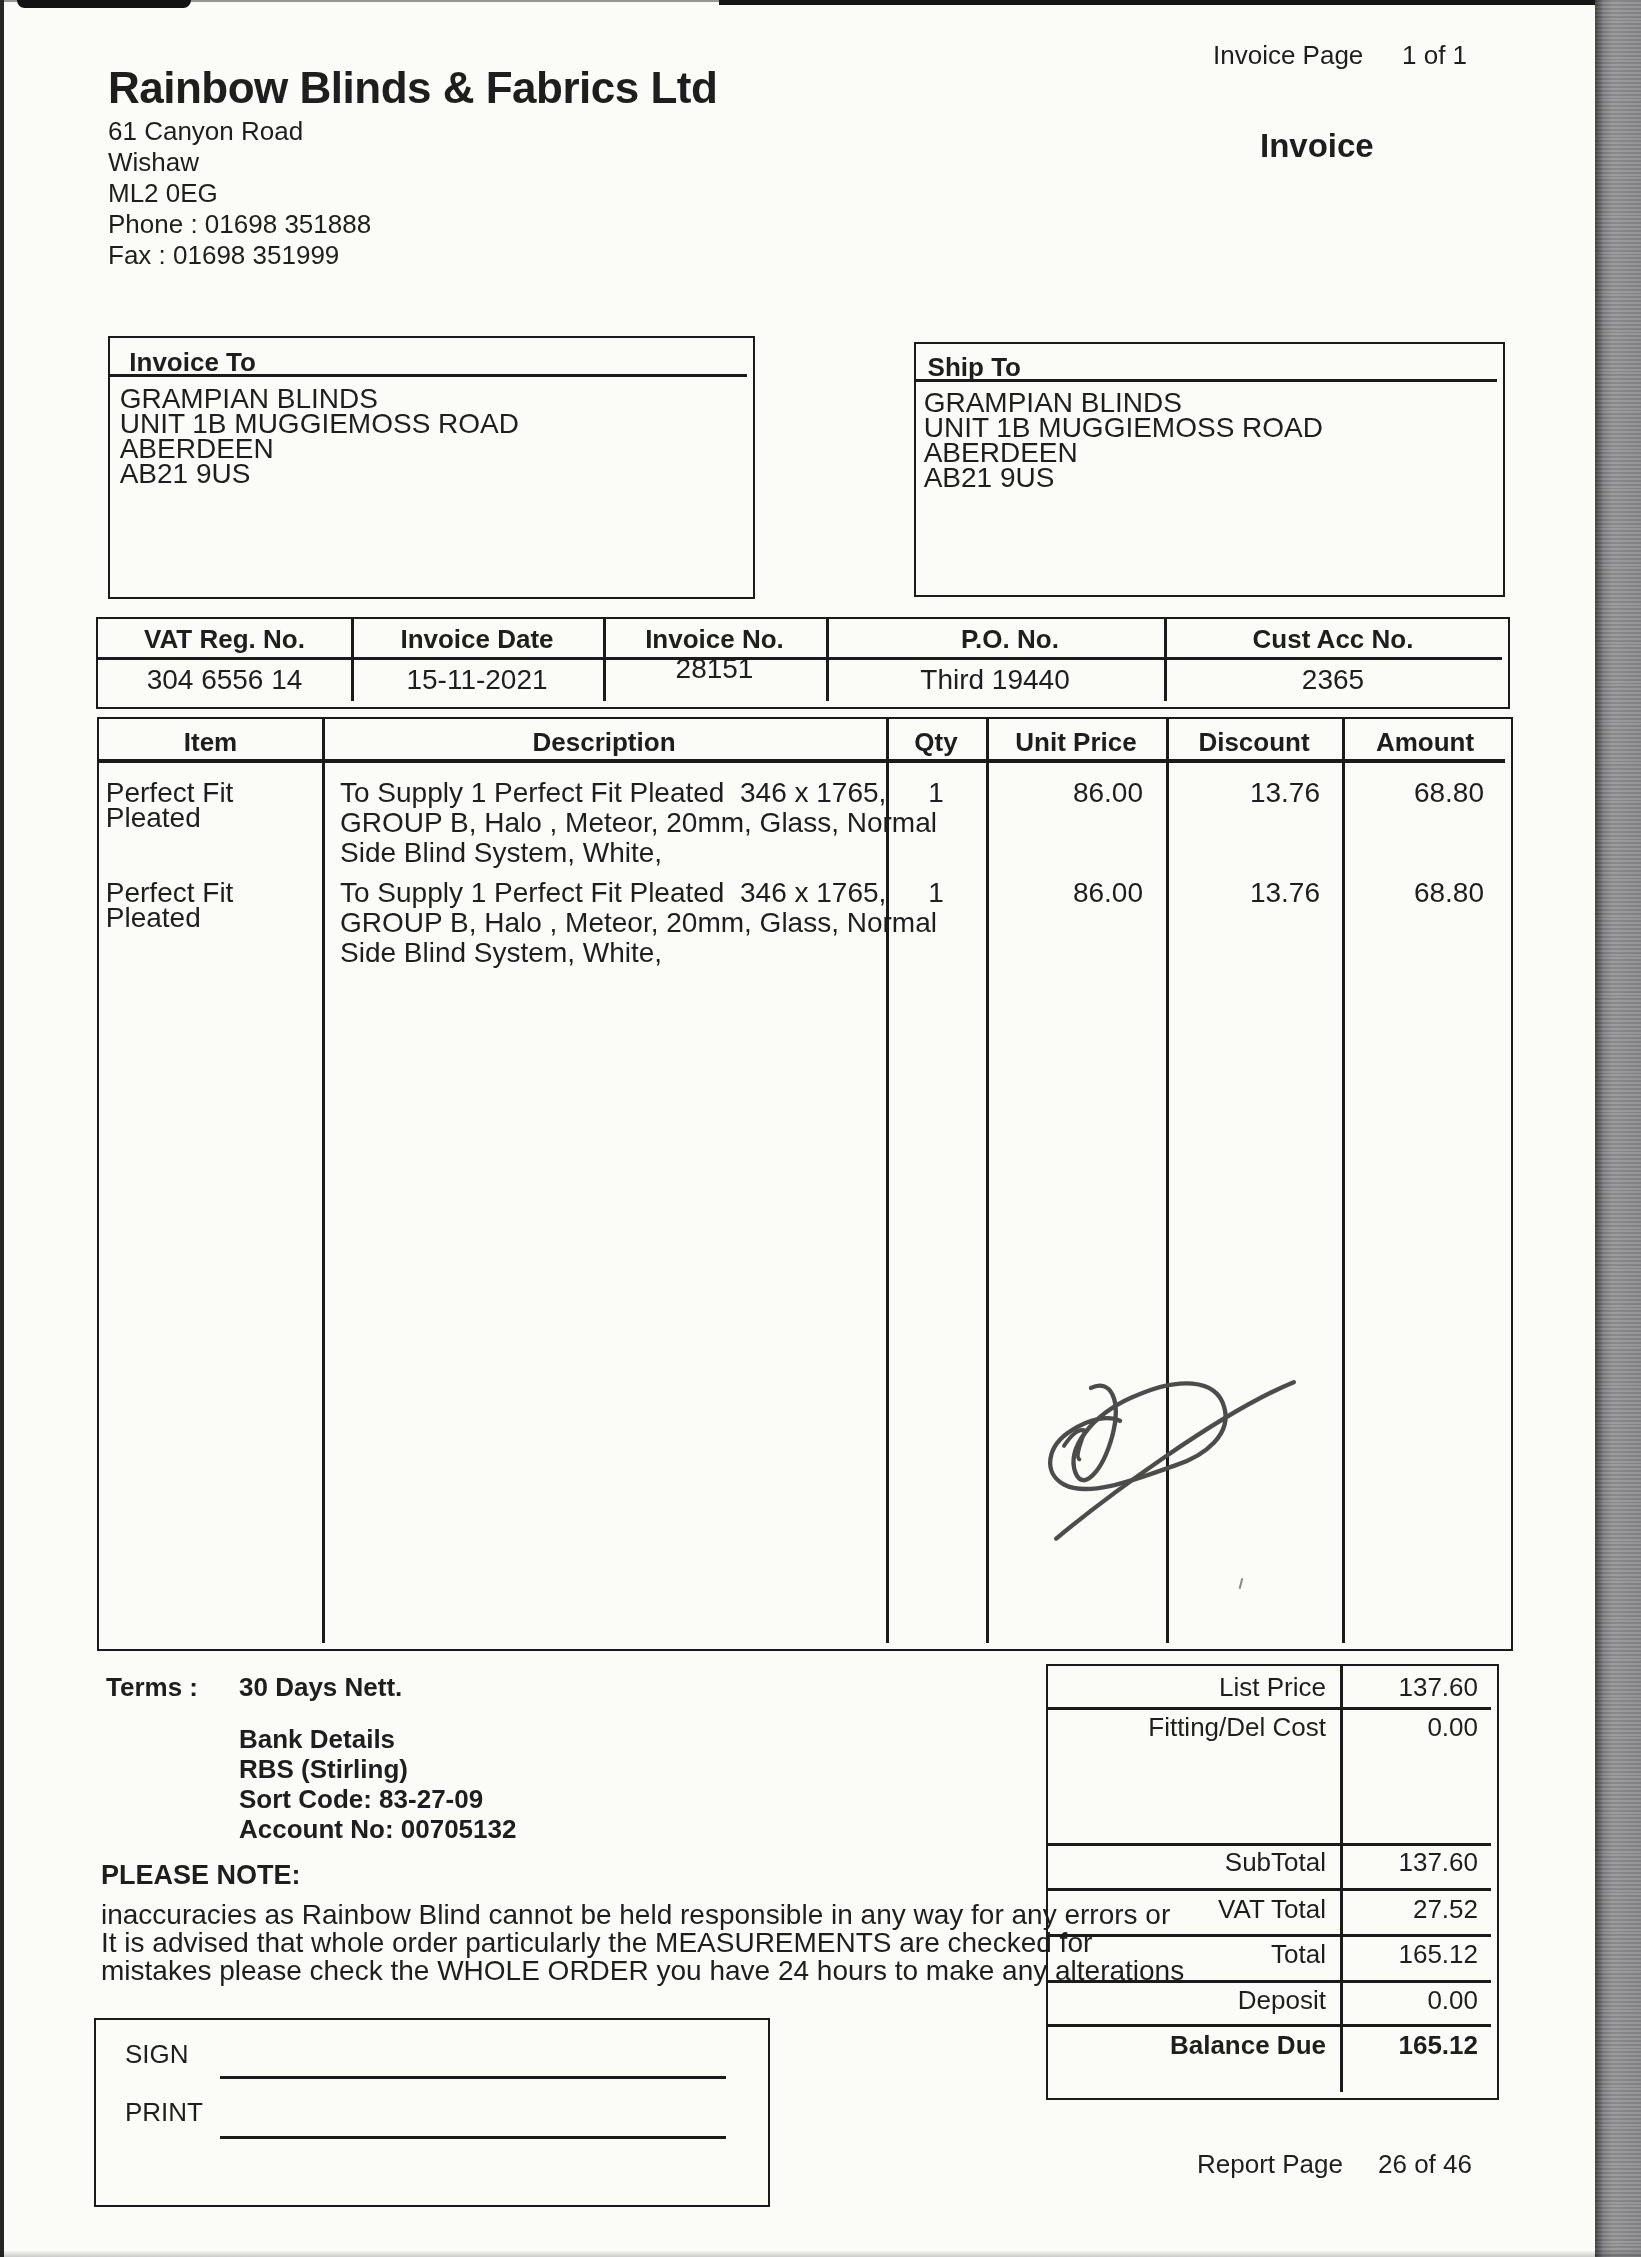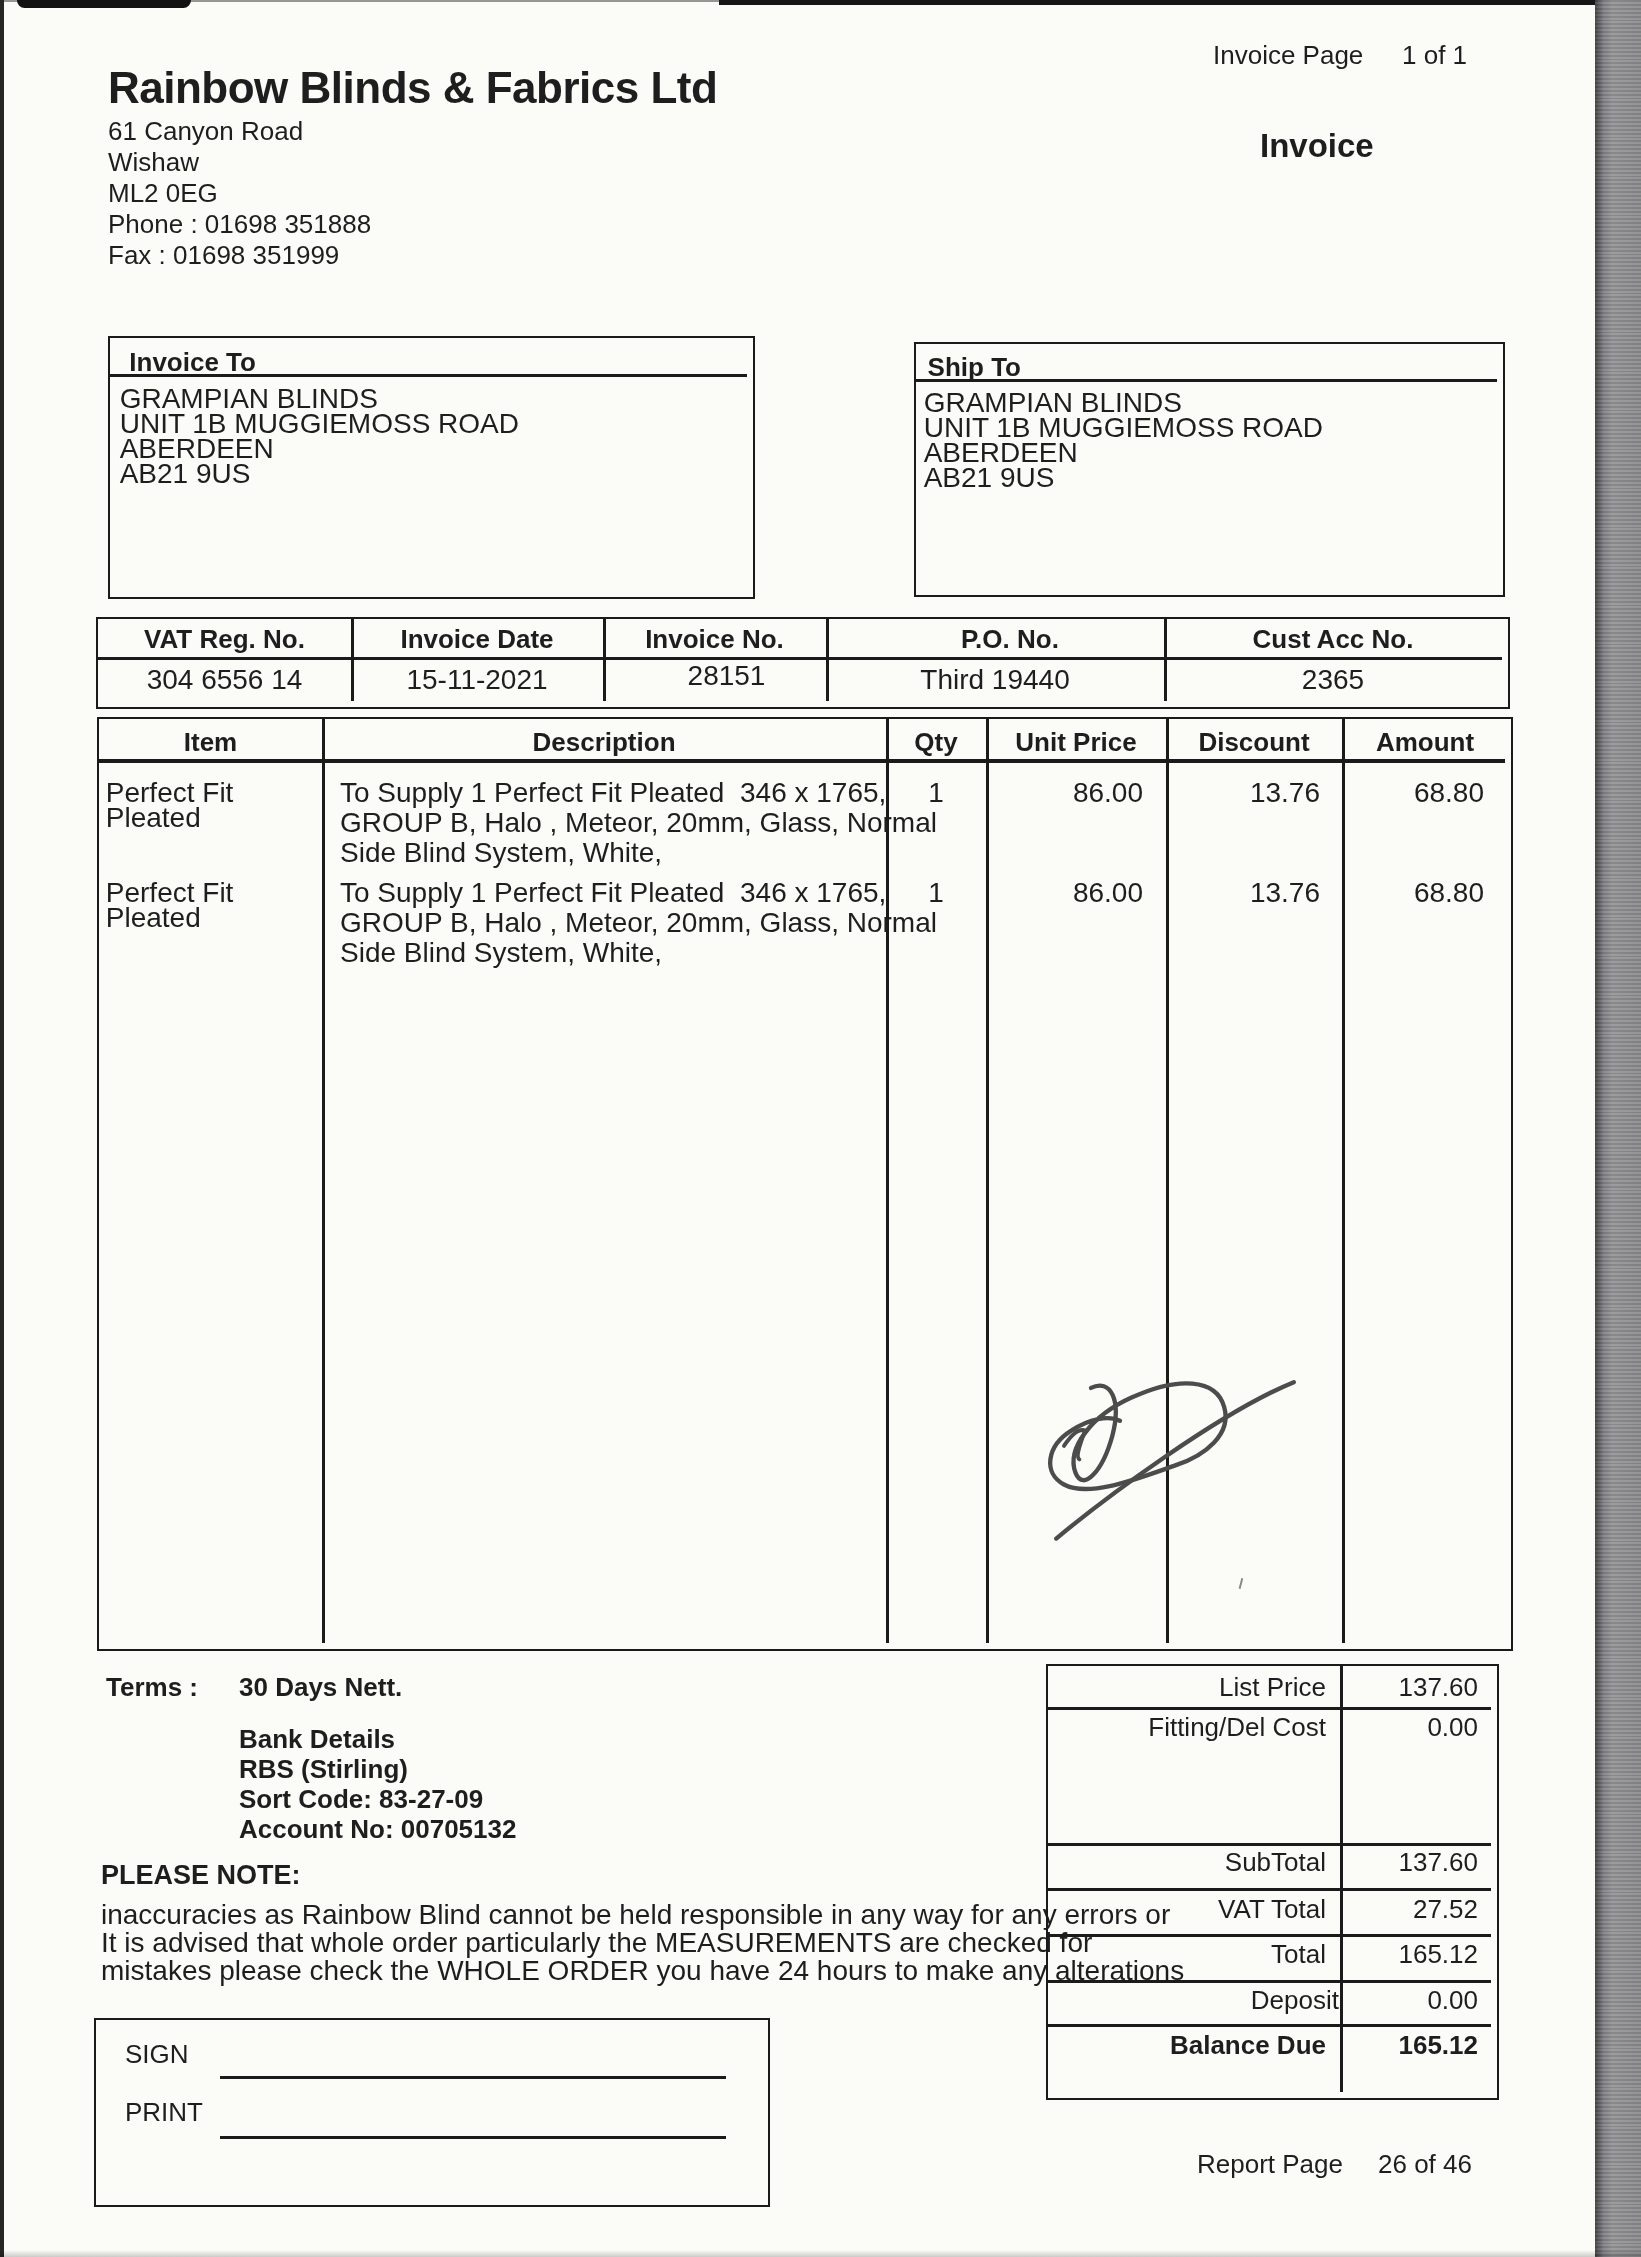--- a/index.html
+++ b/index.html
@@ -77,21 +77,21 @@
     <div class="vline" style="left:505px;top:0;width:2.9px;height:82px;"></div>
     <div class="vline" style="left:728px;top:0;width:2.9px;height:82px;"></div>
     <div class="vline" style="left:1066px;top:0;width:2.9px;height:82px;"></div>
     <div class="abs b t27 c" style="left:0;top:6.8px;width:253px;">VAT Reg. No.</div>
     <div class="abs b t27 c" style="left:253px;top:6.8px;width:252px;">Invoice Date</div>
     <div class="abs b t27 c" style="left:505px;top:6.8px;width:223px;">Invoice No.</div>
     <div class="abs b t27 c" style="left:728px;top:6.8px;width:368px;">P.O. No.</div>
     <div class="abs b t27 c" style="left:1066px;top:6.8px;width:338px;">Cust Acc No.</div>
     <div class="abs t26 c" style="left:0;top:48px;width:253px;">304 6556 14</div>
     <div class="abs t26 c" style="left:253px;top:48px;width:252px;">15-11-2021</div>
-    <div class="abs t26 c" style="left:505px;top:44px;width:223px;margin-left:12px;">28151</div>
+    <div class="abs t26 c" style="left:505px;top:37px;width:223px;">28151</div>
     <div class="abs t26 c" style="left:728px;top:48px;width:338px;">Third 19440</div>
     <div class="abs t26 c" style="left:1066px;top:48px;width:338px;">2365</div>
   </div>
 
   <div class="box" style="left:97px;top:717px;width:1412px;height:930px;">
     <div class="hline" style="left:0;top:40px;width:1406px;height:3.9px;"></div>
     <div class="vline" style="left:223px;top:0;width:2.9px;height:924px;"></div>
     <div class="vline" style="left:787px;top:0;width:2.9px;height:924px;"></div>
     <div class="vline" style="left:887px;top:0;width:2.9px;height:924px;"></div>
     <div class="vline" style="left:1067px;top:0;width:2.9px;height:924px;"></div>
@@ -159,21 +159,21 @@
     <div class="abs t27 r" style="left:0;top:7.7px;width:278px;">List Price</div>
     <div class="abs t27 r" style="left:297px;top:7.7px;width:133px;">137.60</div>
     <div class="abs t27 r" style="left:0;top:48px;width:278px;">Fitting/Del Cost</div>
     <div class="abs t27 r" style="left:297px;top:48px;width:133px;">0.00</div>
     <div class="abs t27 r" style="left:0;top:183px;width:278px;">SubTotal</div>
     <div class="abs t27 r" style="left:297px;top:183px;width:133px;">137.60</div>
     <div class="abs t27 r" style="left:0;top:230px;width:278px;">VAT Total</div>
     <div class="abs t27 r" style="left:297px;top:230px;width:133px;">27.52</div>
     <div class="abs t27 r" style="left:0;top:275px;width:278px;">Total</div>
     <div class="abs t27 r" style="left:297px;top:275px;width:133px;">165.12</div>
-    <div class="abs t27 r" style="left:0;top:321px;width:278px;margin-left:13px;">Deposit</div>
+    <div class="abs t27 r" style="left:0;top:321px;width:278px;">Deposit</div>
     <div class="abs t27 r" style="left:297px;top:321px;width:133px;">0.00</div>
     <div class="abs t27 r b" style="left:0;top:366px;width:278px;">Balance Due</div>
     <div class="abs t27 r b" style="left:297px;top:366px;width:133px;">165.12</div>
   </div>
 
   <div class="box" style="left:94px;top:2018px;width:672px;height:185px;">
     <div class="abs t27" style="left:29px;top:21px;">SIGN</div>
     <div class="hline" style="left:124px;top:56px;width:506px;height:2.9px;"></div>
     <div class="abs t27" style="left:29px;top:79px;">PRINT</div>
     <div class="hline" style="left:124px;top:116px;width:506px;height:2.9px;"></div>

